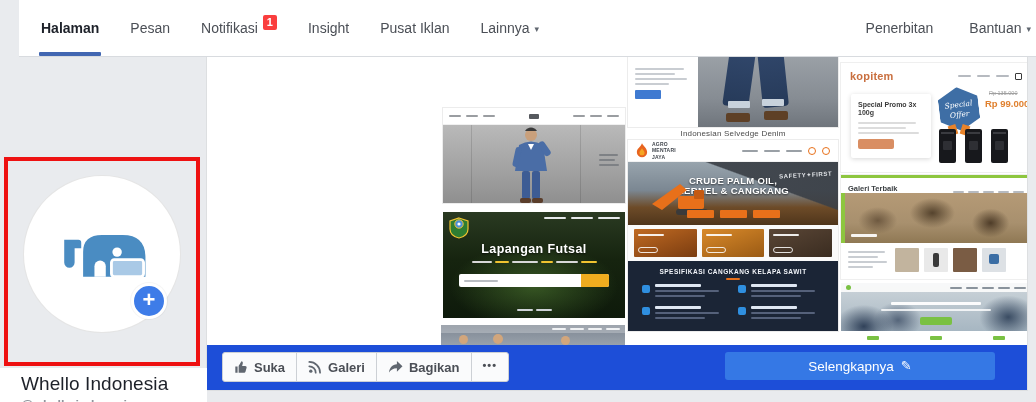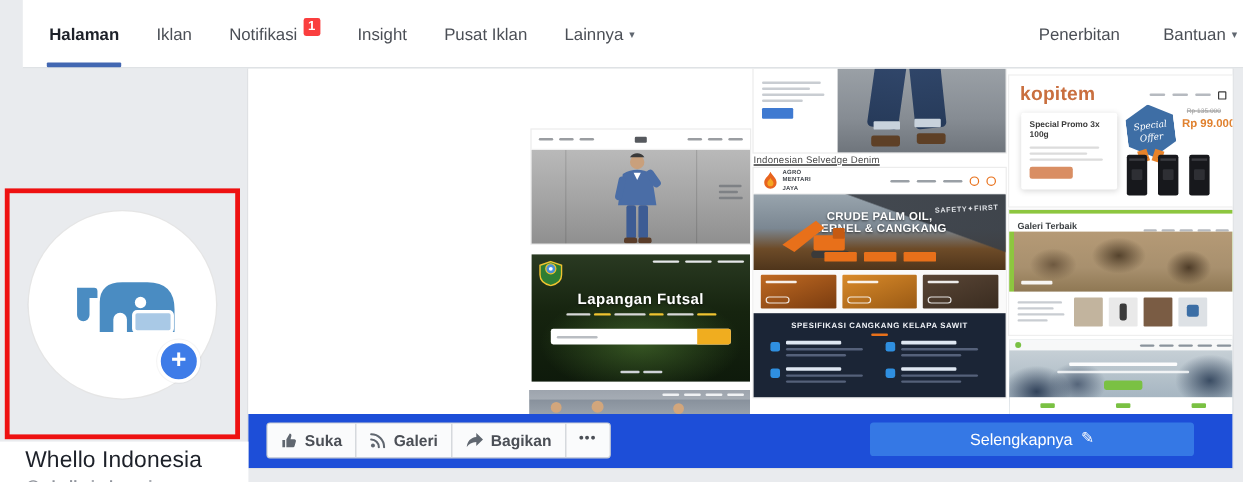--- a/index.html
+++ b/index.html
@@ -110,21 +110,21 @@
   .face{position:absolute;border-radius:50%;background:#d2a67c;}
   
   .denim{left:421px;top:0;width:210px;height:70px;background:#fff;box-shadow:0 0 0 1px #ececec;display:flex;}
   .denim .panel{width:70px;box-sizing:border-box;padding:8px 7px;}
   .denim .panel .dash{height:2px;}
   .denim .mini-btn{width:26px;height:9px;background:#3f7ad1;border-radius:1px;margin-top:5px;}
   .denim .photo{position:relative;flex:1;background:linear-gradient(180deg,#9aa0a6 0%,#868c93 60%,#6f757c 100%);overflow:hidden;}
   .jean{position:absolute;background:linear-gradient(180deg,#31476b,#263a59);border-radius:4px;}
   .cuff{position:absolute;background:#c8d2dc;border-radius:1px;}
   .shoe{position:absolute;background:#5e4026;border-radius:2px;}
-  .denim-caption{left:421px;top:72px;width:210px;text-align:left;text-decoration:underline;}
+  .denim-caption{left:421px;top:72px;width:210px;text-align:center;}
   .denim-caption .cap{font-size:8px;color:#4a4a4a;letter-spacing:.2px;}
   .denim-caption .sub{width:46px;height:2px;background:#c4c4c4;margin:3px auto 0;border-radius:1px;}
   
   .agro{left:421px;top:83px;width:210px;height:191px;background:#fff;box-shadow:0 0 0 1px #ececec;}
   .agro-hdr{height:22px;display:flex;align-items:center;padding:0 8px;border-bottom:1px solid #f2f2f2;box-sizing:border-box;}
   .agro-logo-text{font-size:5px;font-weight:bold;color:#41464d;line-height:1.25;margin-left:4px;letter-spacing:.2px;}
   .agro-hdr .navdashes{margin-left:auto;display:flex;align-items:center;gap:6px;}
   .agro-hdr .navdashes .dash{width:16px;height:2px;background:#9aa0a6;margin:0;}
   .ring{width:8px;height:8px;border:1px solid #e8701a;border-radius:50%;box-sizing:border-box;}
   .agro-hero{
@@ -151,21 +151,21 @@
   .spec-item{display:flex;gap:5px;}
   .spec-icon{width:8px;height:8px;background:#2f8fe0;border-radius:2px;flex:none;margin-top:1px;}
   .spec-item .lines{flex:1;}
   .spec-item .lines .dash{margin:0 0 3px;}
   .spec-item .t{width:46px;height:3px;background:#dfe7f2;}
   .spec-item .d{width:64px;height:2px;background:#55617a;}
   .spec-item .d2{width:50px;height:2px;background:#55617a;}
   
   .coffee{left:634px;top:6px;width:190px;height:109px;background:#fff;box-shadow:0 0 0 1px #efefef;}
   .coffee-hdr{display:flex;align-items:center;padding:7px 9px 0;}
-  .coffee-logo{font-size:16px;font-weight:bold;color:#c96f3f;letter-spacing:.2px;}
+  .coffee-logo{font-size:11px;font-weight:bold;color:#c96f3f;letter-spacing:.2px;}
   .coffee-hdr .navdashes{margin-left:auto;display:flex;gap:6px;align-items:center;}
   .coffee-hdr .navdashes .dash{width:13px;height:2px;background:#b6bac0;margin:0;}
   .cart-dot{width:5px;height:5px;border:1px solid #3a3a3a;border-radius:1px;}
   .promo-card{
     position:absolute;left:10px;top:31px;width:80px;height:64px;background:#fff;
     box-shadow:0 1px 5px rgba(0,0,0,.16);border-radius:2px;box-sizing:border-box;padding:7px 7px 0;
   }
   .promo-title{font-size:7px;font-weight:bold;color:#3a3a3a;line-height:1.2;}
   .promo-card .dash{height:2px;background:#dcdcdc;}
   .promo-btn{width:36px;height:10px;background:#d98e63;border-radius:2px;margin-top:5px;}
@@ -253,21 +253,21 @@
 </style>
 </head>
 <body>
 
 <div class="topnav">
   <div class="left">
     <div class="navitem active">
         <span>Halaman</span>
       </div>
     <div class="navitem">
-        <span>Iklan</span>
+        <span>Pesan</span>
       </div>
     <div class="navitem">
       <span>Notifikasi</span>
       <span class="nav-badge">1</span>
     </div>
     <div class="navitem">
         <span>Insight</span>
       </div>
     <div class="navitem">
         <span>Pusat Iklan</span>

